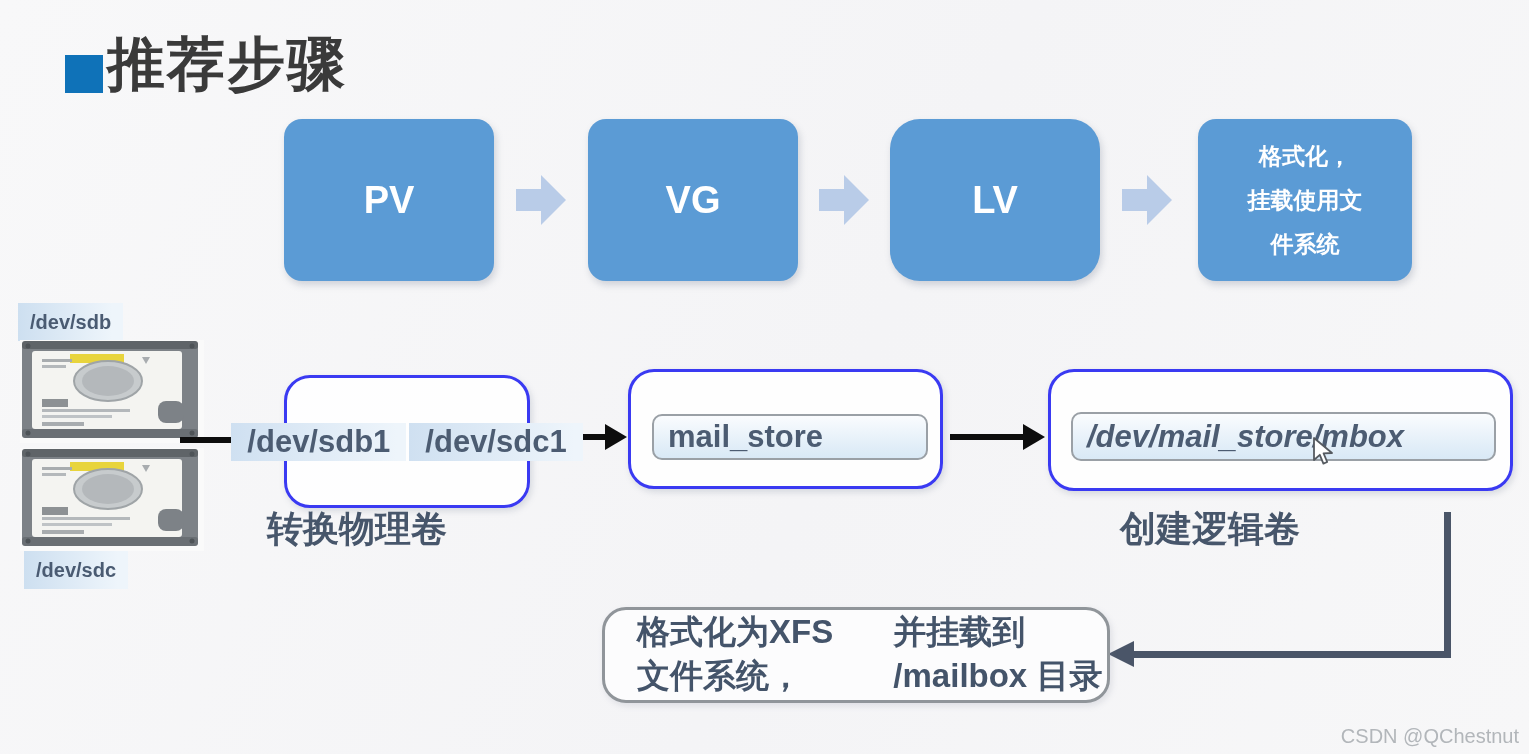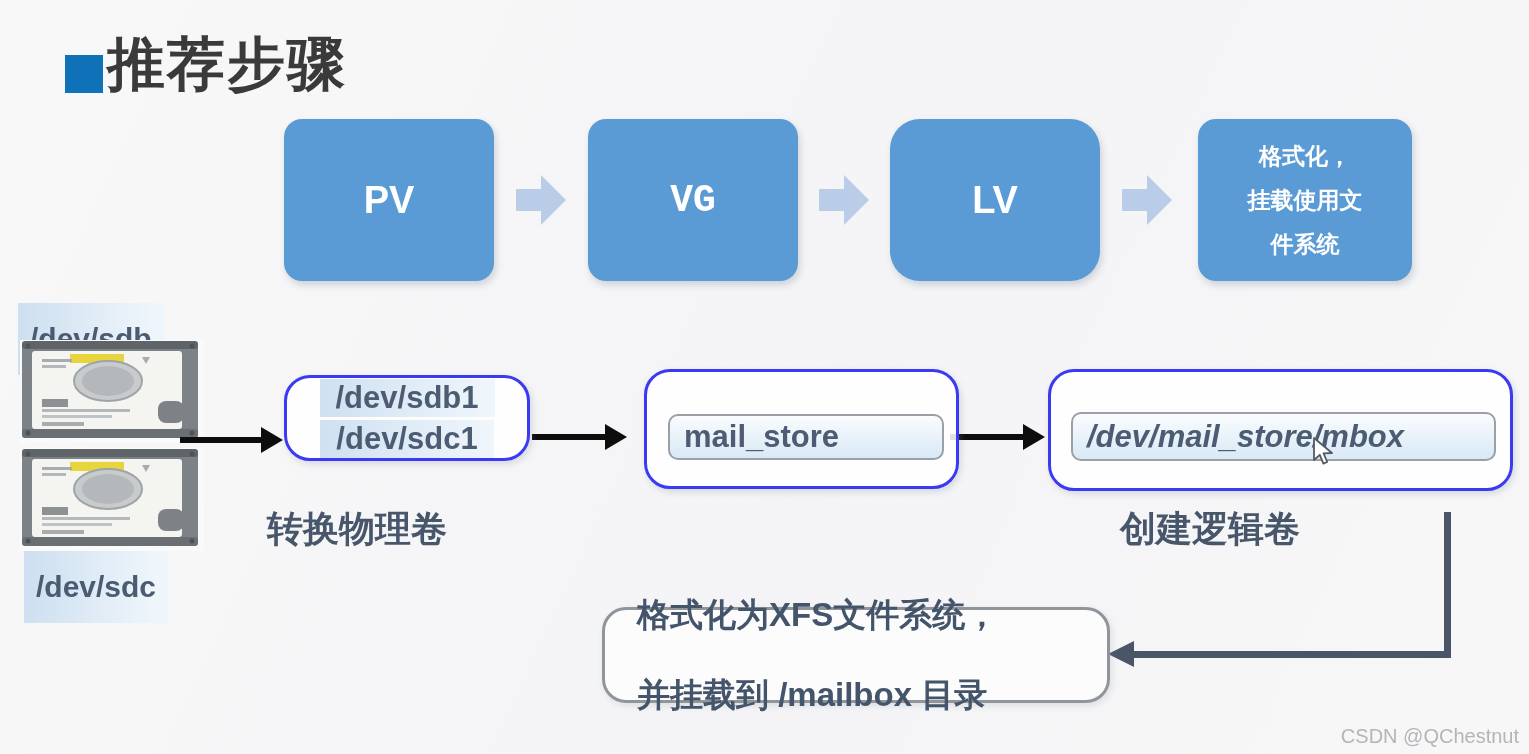--- a/index.html
+++ b/index.html
@@ -9,70 +9,70 @@
   
   .accent-square{position:absolute;left:65px;top:55px;width:38px;height:38px;background:#0f72b8;}
   .page-title{position:absolute;left:107px;top:26px;font-size:58px;font-weight:900;
               color:#3a3a3a;letter-spacing:2px;text-align:center;}
   
   .step-box{position:absolute;top:119px;height:162px;background:#5b9bd5;border-radius:18px;
             color:#ffffff;font-weight:bold;display:flex;align-items:center;justify-content:center;
             box-shadow:2px 4px 7px rgba(120,130,150,.30);}
   .step-label{white-space:pre-line;text-align:center;}
   #step-pv{left:284px;width:210px;font-size:38px;}
-  #step-vg{left:588px;width:210px;font-size:38px;font-family:Liberation Mono, monospace;}
+  #step-vg{left:588px;width:210px;font-size:38px;}
   #step-lv{left:890px;width:210px;font-size:38px;border-radius:30px;}
   #step-format{left:1198px;width:214px;font-size:23px;line-height:44px;}
   .flow-arrow{position:absolute;top:172px;width:50px;height:56px;}
   #flow-arrow-1{left:516px;} #flow-arrow-2{left:819px;} #flow-arrow-3{left:1122px;}
   
-  .disk-label{position:absolute;font-size:30px;font-weight:bold;color:#4a5b72;
+  .disk-label{position:absolute;font-size:20px;font-weight:bold;color:#4a5b72;
               background:linear-gradient(90deg,#cddff0 0%,#eef5fb 90%);
-              padding:19px 12px;line-height:34px;}
+              padding:2px 12px;line-height:34px;}
   #label-sdb{left:18px;top:303px;}
   #label-sdc{left:24px;top:551px;}
   .disk{position:absolute;left:20px;width:180px;background:#fafafa;padding:1px 2px;}
   #disk-1{top:340px;} #disk-2{top:448px;}
   
   .arrow-black{position:absolute;height:6px;background:#0d0d0d;}
   .arrow-black::after{content:"";position:absolute;right:-21px;top:-10px;width:0;height:0;
        border-left:22px solid #0d0d0d;border-top:13px solid transparent;border-bottom:13px solid transparent;}
   #arrow-disks{left:180px;top:437px;width:82px;}
   #arrow-pv-vg{left:532px;top:434px;width:74px;}
   #arrow-vg-lv{left:950px;top:434px;width:74px;}
   
   .outline-box{position:absolute;border:3px solid #3a3af2;border-radius:26px;
                background:rgba(255,255,255,.88);box-shadow:2px 3px 6px rgba(120,130,150,.25);
                box-sizing:border-box;}
-  #box-pv{left:284px;top:375px;width:246px;height:86px;display:flex;flex-direction:column;
+  #box-pv{left:284px;top:375px;width:246px;height:133px;display:flex;
           align-items:center;justify-content:center;gap:3px;}
   .hl-line{font-size:31px;font-weight:bold;color:#4c5c72;line-height:36px;padding:1px 16px;
            background:linear-gradient(90deg,#cfe0f1 0%,#eef5fb 95%);}
-  #box-vg{left:628px;top:369px;width:315px;height:120px;margin-left:16px;}
+  #box-vg{left:628px;top:369px;width:315px;height:120px;}
   #box-lv{left:1048px;top:369px;width:465px;height:122px;font-style:italic;}
   .input-box{position:absolute;border:2px solid #9aa0a6;border-radius:10px;box-sizing:border-box;
              background:linear-gradient(180deg,#fafcfe 0%,#e2eef8 70%,#d9e9f6 100%);
              display:flex;align-items:center;font-size:31px;font-weight:bold;color:#4c5c72;
              padding-left:14px;overflow:hidden;}
   #input-vg{left:21px;top:42px;width:276px;height:46px;}
   #input-lv{left:20px;top:40px;width:425px;height:49px;}
   
   .caption{position:absolute;font-size:36px;font-weight:800;color:#47566b;}
   #cap-pv{left:267px;top:505px;width:230px;}
   #cap-vg{left:656px;top:502px;width:260px;}
   #cap-lv{left:1120px;top:505px;width:305px;}
   
   .elbow-v{position:absolute;left:1444px;top:512px;width:7px;height:146px;background:#4a5568;}
   .elbow-h{position:absolute;left:1132px;top:651px;width:319px;height:7px;background:#4a5568;}
   .elbow-head{position:absolute;left:1108px;top:641px;width:0;height:0;
        border-right:26px solid #4a5568;border-top:13px solid transparent;border-bottom:13px solid transparent;}
   
   #format-note{position:absolute;left:602px;top:607px;width:508px;height:96px;box-sizing:border-box;
        border:3px solid #90959a;border-radius:24px;background:#fcfcfd;
-       display:flex;flex-direction:column;justify-content:center;padding-left:32px;
+       display:flex;flex-direction:row;justify-content:center;padding-left:32px;
        font-size:33px;font-weight:bold;color:#44546a;line-height:44px;
        box-shadow:2px 3px 6px rgba(120,130,150,.18);gap:36px;}
   
   #cursor{position:absolute;left:1312px;top:437px;}
   .watermark{position:absolute;right:10px;bottom:6px;font-size:20px;color:#b2b6ba;}
 </style>
 </head>
 <body>
 
 <div class="slide">

